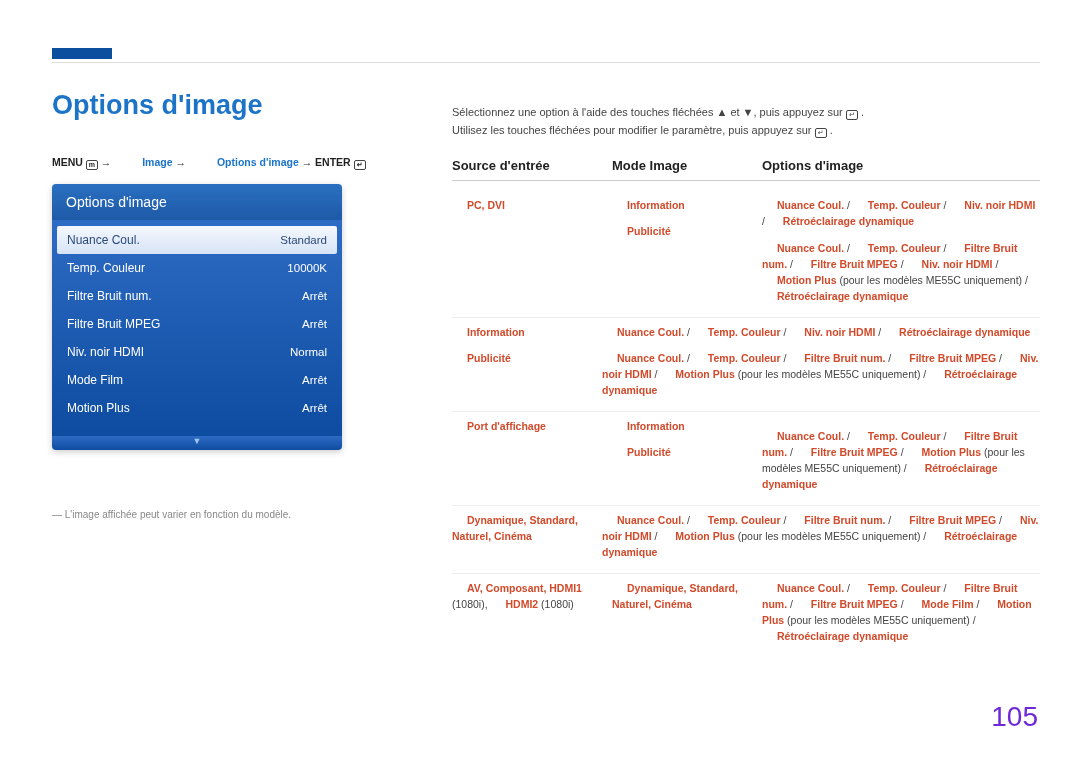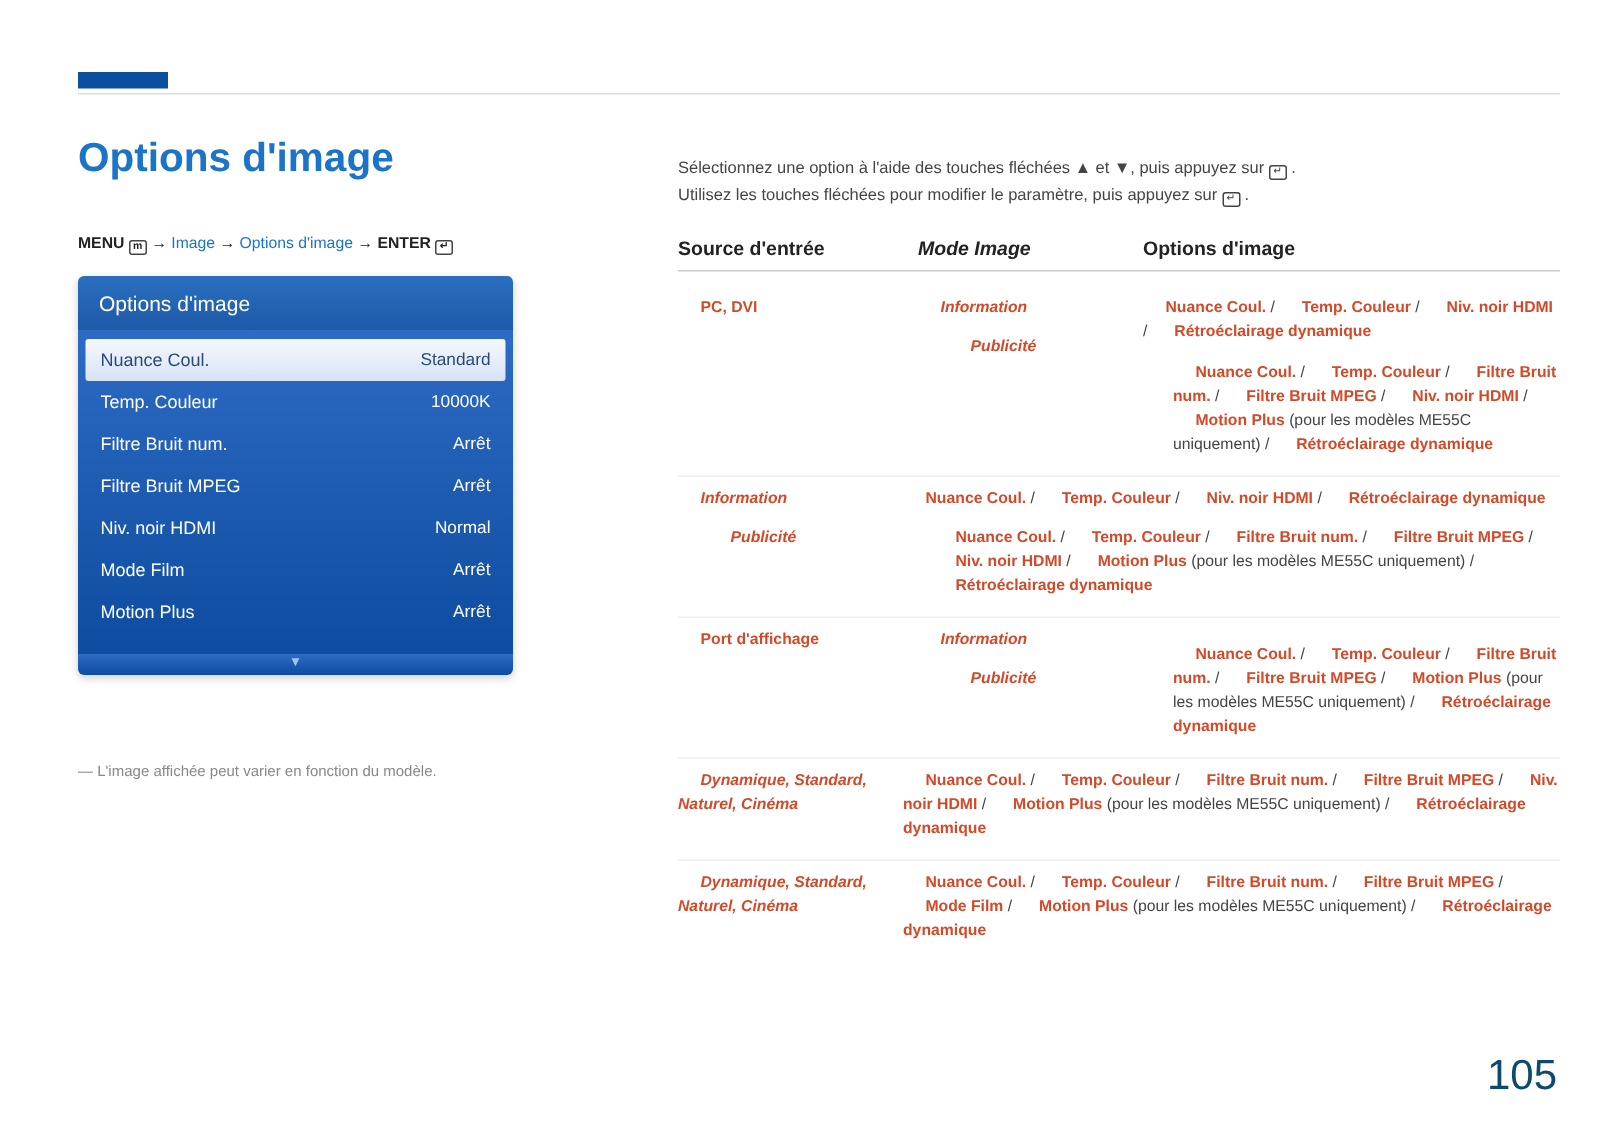--- a/index.html
+++ b/index.html
@@ -1,44 +1,44 @@
 <!DOCTYPE html>
 <html><head>
 <meta charset="utf-8">
 <style>
 * { margin: 0; padding: 0; box-sizing: border-box; }
 body { font-family: Arial, sans-serif; font-size: 11px; color: #333; width: 1080px; height: 763px; position: relative; background: #fff; }
 .page-bar { position: absolute; top: 48px; left: 52px; width: 60px; height: 11px; background: #0b4f9e; }
 .hr { position: absolute; top: 62px; left: 52px; right: 40px; height: 1px; background: #ddd; }
 .title { position: absolute; top: 90px; left: 52px; font-size: 27px; font-weight: bold; color: #1b74c8; }
 .breadcrumb { position: absolute; top: 156px; left: 52px; font-size: 10.5px; color: #222; font-weight: bold; }
-.breadcrumb .bc-seg { color: #1b74c8; font-weight: normal; }
+.breadcrumb .bc-seg { color: #1b74c8; font-weight: bold; margin-left: 28px; }
 .osd { position: absolute; top: 184px; left: 52px; width: 290px; border-radius: 4px; overflow: hidden; box-shadow: 0 2px 6px rgba(0,0,0,.2); }
 .osd-title { background: linear-gradient(#2a6fc0,#1e5aa8); color: #fff; font-size: 14px; padding: 10px 14px; }
 .osd ul { list-style: none; background: linear-gradient(#2e6bc4,#0d4ca0); padding: 6px 5px 14px 5px; }
 .osd li { display: flex; justify-content: space-between; align-items: center; padding: 7px 10px; color: #fff; font-size: 12px; border-radius: 2px; }
 .osd li.hl { background: linear-gradient(#f5f8fd,#d6e3f6); color: #2a4a7a; }
 .osd li .val { font-size: 11.5px; }
 .osd-arrow { text-align: center; color: #9fc4f3; font-size: 9px; padding-bottom: 4px; background: linear-gradient(#2e6bc4,#0d4ca0); }
 .note { position: absolute; top: 509px; left: 52px; font-size: 10px; color: #888; }
 .desc { position: absolute; top: 104px; left: 452px; right: 40px; font-size: 11px; color: #444; line-height: 1.6; }
 .icon { display: inline-block; width: 12px; height: 10px; border: 1px solid #444; border-radius: 2px; vertical-align: -1px; font-size: 7px; text-align: center; line-height: 8px; }
 .minitable { position: absolute; top: 158px; left: 452px; right: 40px; }
 .minitable-header { display: flex; border-bottom: 1px solid #ccc; padding-bottom: 7px; margin-bottom: 10px; }
 .minitable-header div { font-weight: bold; font-size: 13px; color: #222; }
 .col-s { width: 160px; flex-shrink: 0; }
-.col-m { width: 150px; flex-shrink: 0; font-style: italic; }
+.col-m { width: 150px; flex-shrink: 0; }
 .col-o { flex: 1; }
 .tbody .trow { display: flex; padding: 6px 0 12px 0; border-bottom: 1px solid #eee; }
 .tbody .trow:last-child { border-bottom: none; }
-.tbody .subrow { padding-top: 10px; margin-left: 20px; }
+.tbody .subrow { padding-top: 10px; }
 .cell { font-size: 10.5px; line-height: 1.55; }
 .red { color: #d14a2a; font-weight: bold; padding-left: 15px; }
 .plain { color: #444; }
-.page-num { position: absolute; bottom: 30px; right: 42px; font-size: 28px; color: #0c4a6e; font-weight: 300; }
+.page-num { position: absolute; bottom: 30px; right: 42px; font-size: 28px; color: #6d28d9; font-weight: 300; }
 </style>
 </head>
 <body>
 
 <div class="page-bar"></div>
 <div class="hr"></div>
 <div class="title">Options d'image</div>
 
 <div class="breadcrumb">
   <span>MENU</span>
@@ -142,20 +142,21 @@
       </div>
       <div class="trow">
         <div class="col-m cell">
           <div><span class="red">Dynamique, Standard, Naturel, Cinéma</span></div>
         </div>
         <div class="col-o cell">
           <div><span class="red">Nuance Coul.</span><span class="plain"> / </span><span class="red">Temp. Couleur</span><span class="plain"> / </span><span class="red">Filtre Bruit num.</span><span class="plain"> / </span><span class="red">Filtre Bruit MPEG</span><span class="plain"> / </span><span class="red">Niv. noir HDMI</span><span class="plain"> / </span><span class="red">Motion Plus</span><span class="plain"> (pour les modèles ME55C uniquement) / </span><span class="red">Rétroéclairage dynamique</span></div>
         </div>
       </div>
       <div class="trow">
+        <div class="col-s cell"><span class="red">AV, Composant, HDMI1</span><span class="plain"> (1080i), </span><span class="red">HDMI2</span><span class="plain"> (1080i)</span></div>
         <div class="col-m cell">
           <div><span class="red">Dynamique, Standard, Naturel, Cinéma</span></div>
         </div>
         <div class="col-o cell">
           <div><span class="red">Nuance Coul.</span><span class="plain"> / </span><span class="red">Temp. Couleur</span><span class="plain"> / </span><span class="red">Filtre Bruit num.</span><span class="plain"> / </span><span class="red">Filtre Bruit MPEG</span><span class="plain"> / </span><span class="red">Mode Film</span><span class="plain"> / </span><span class="red">Motion Plus</span><span class="plain"> (pour les modèles ME55C uniquement) / </span><span class="red">Rétroéclairage dynamique</span></div>
         </div>
       </div>
     </div>
 </div>
 

